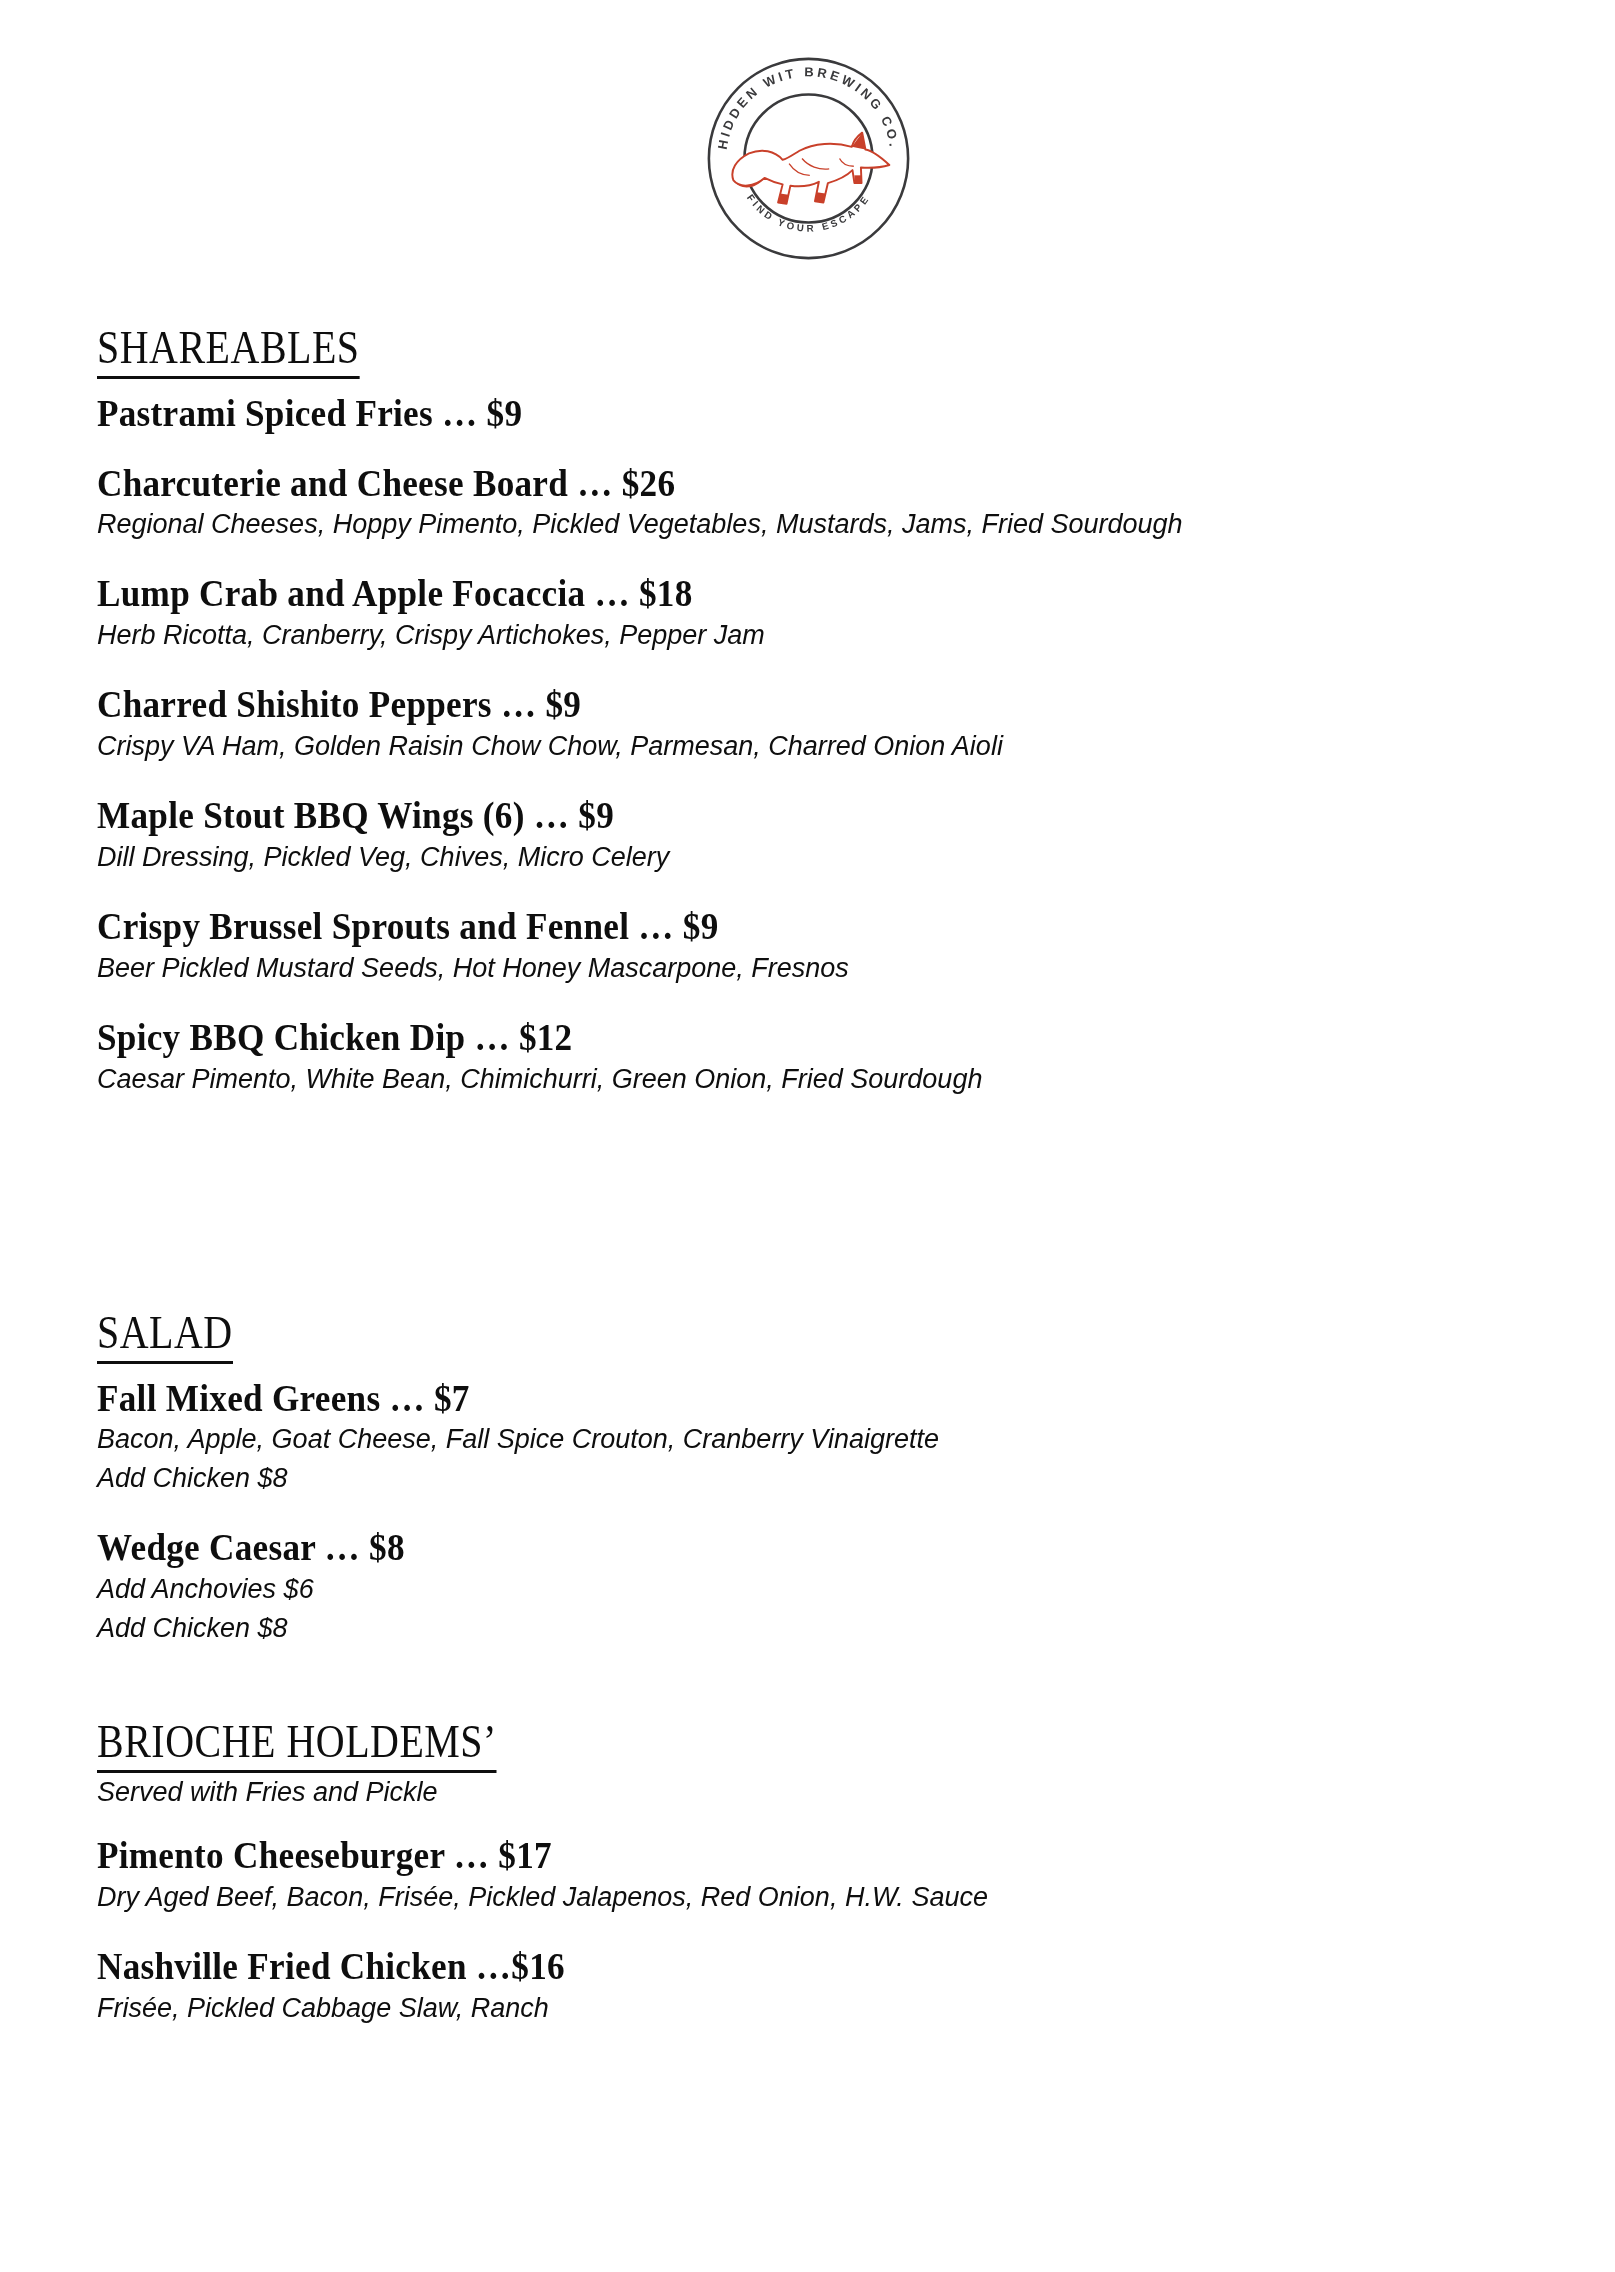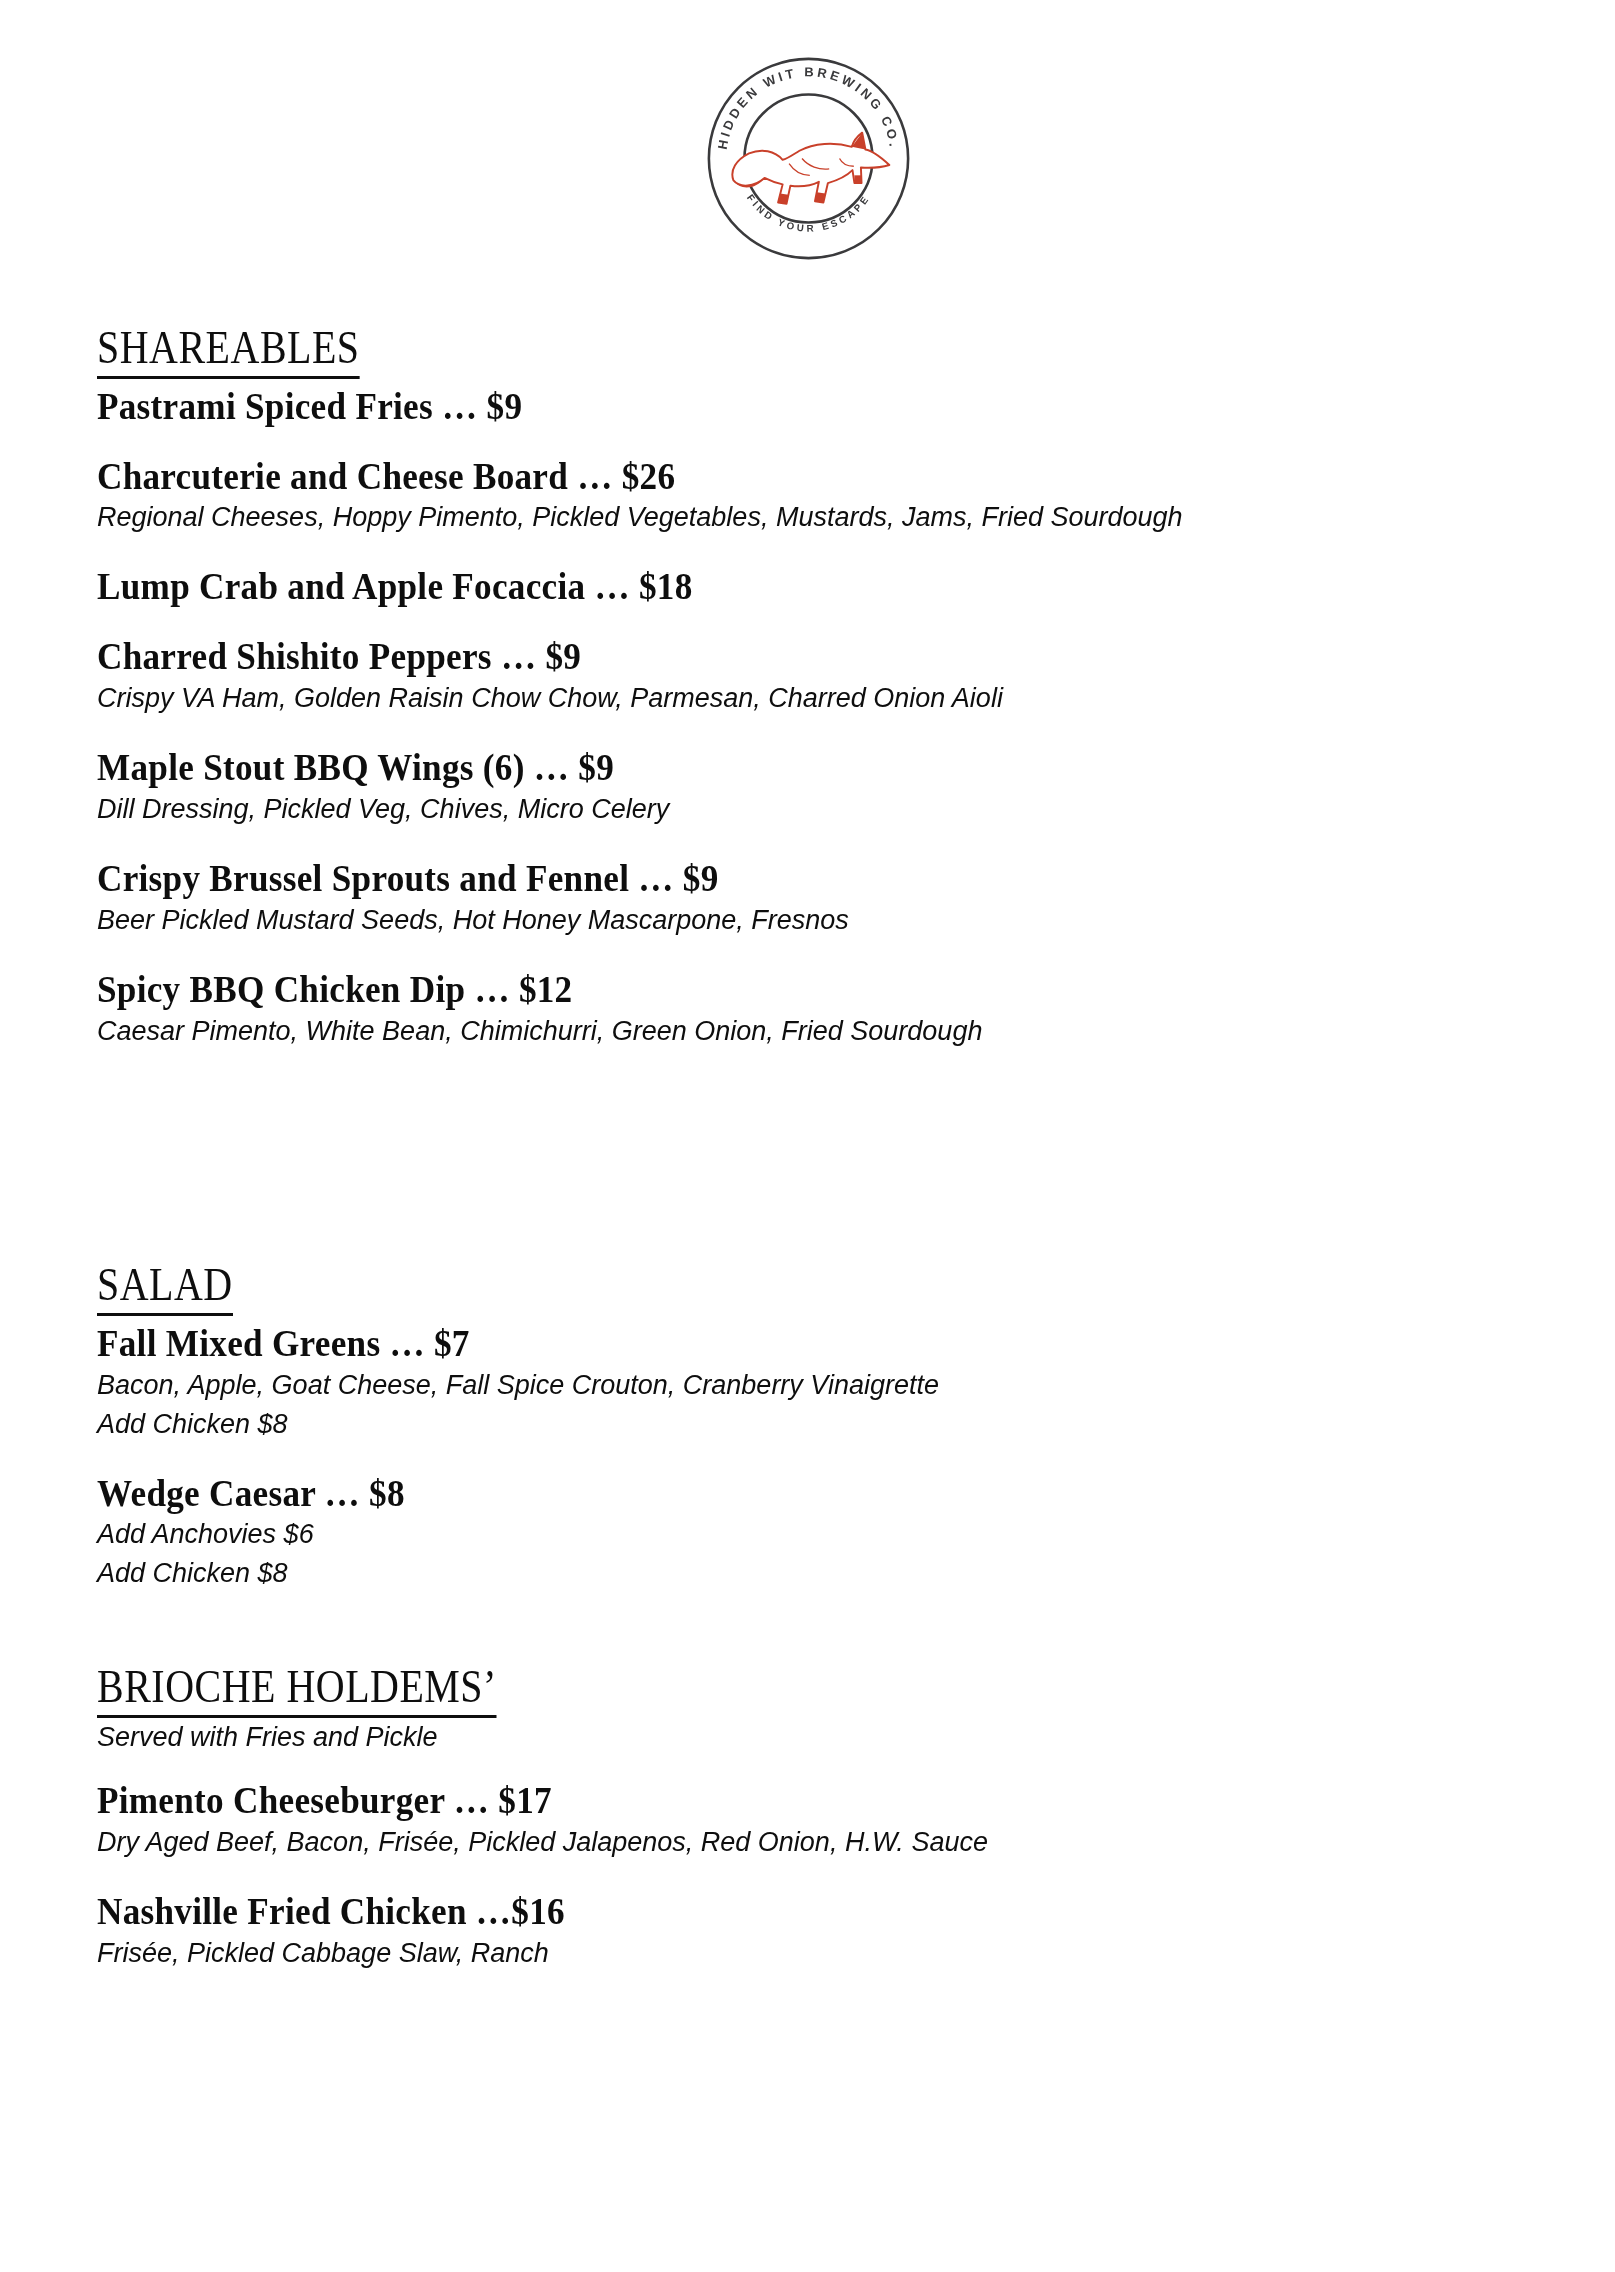--- a/index.html
+++ b/index.html
@@ -44,21 +44,21 @@
   }
   .section-note {
     margin: 0;
     font-family: "Liberation Sans", sans-serif;
     font-style: italic;
     font-size: 27px;
     line-height: 39px;
     white-space: nowrap;
   }
   .menu-item { margin-top: 29px; }
-  .section-heading + .menu-item { margin-top: 7px; }
+  .section-heading + .menu-item { margin-top: 14px; }
   .section-note + .menu-item { margin-top: 23px; }
   .item-title {
     margin: 0;
     font-size: 37px;
     line-height: 41px;
     font-weight: 700;
     letter-spacing: 0.3px;
     transform: scaleX(0.95);
     transform-origin: 0 0;
     white-space: nowrap;
@@ -122,20 +122,21 @@
   </div>
 
   <main id="sections-root">
       <section class="menu-section sec-0"><h2 class="section-heading">SHAREABLES</h2><div class="menu-item">
           <h3 class="item-title"><span class="item-name">Pastrami Spiced Fries</span><span class="item-sep"> … </span><span class="item-price">$9</span></h3>
         </div><div class="menu-item">
           <h3 class="item-title"><span class="item-name">Charcuterie and Cheese Board</span><span class="item-sep"> … </span><span class="item-price">$26</span></h3>
           <p class="item-desc">Regional Cheeses, Hoppy Pimento, Pickled Vegetables, Mustards, Jams, Fried Sourdough</p>
         </div><div class="menu-item">
           <h3 class="item-title"><span class="item-name">Lump Crab and Apple Focaccia</span><span class="item-sep"> … </span><span class="item-price">$18</span></h3>
+          <p class="item-desc">Herb Ricotta, Cranberry, Crispy Artichokes, Pepper Jam</p>
         </div><div class="menu-item">
           <h3 class="item-title"><span class="item-name">Charred Shishito Peppers</span><span class="item-sep"> … </span><span class="item-price">$9</span></h3>
           <p class="item-desc">Crispy VA Ham, Golden Raisin Chow Chow, Parmesan, Charred Onion Aioli</p>
         </div><div class="menu-item">
           <h3 class="item-title"><span class="item-name">Maple Stout BBQ Wings (6)</span><span class="item-sep"> … </span><span class="item-price">$9</span></h3>
           <p class="item-desc">Dill Dressing, Pickled Veg, Chives, Micro Celery</p>
         </div><div class="menu-item">
           <h3 class="item-title"><span class="item-name">Crispy Brussel Sprouts and Fennel</span><span class="item-sep"> … </span><span class="item-price">$9</span></h3>
           <p class="item-desc">Beer Pickled Mustard Seeds, Hot Honey Mascarpone, Fresnos</p>
         </div><div class="menu-item">

